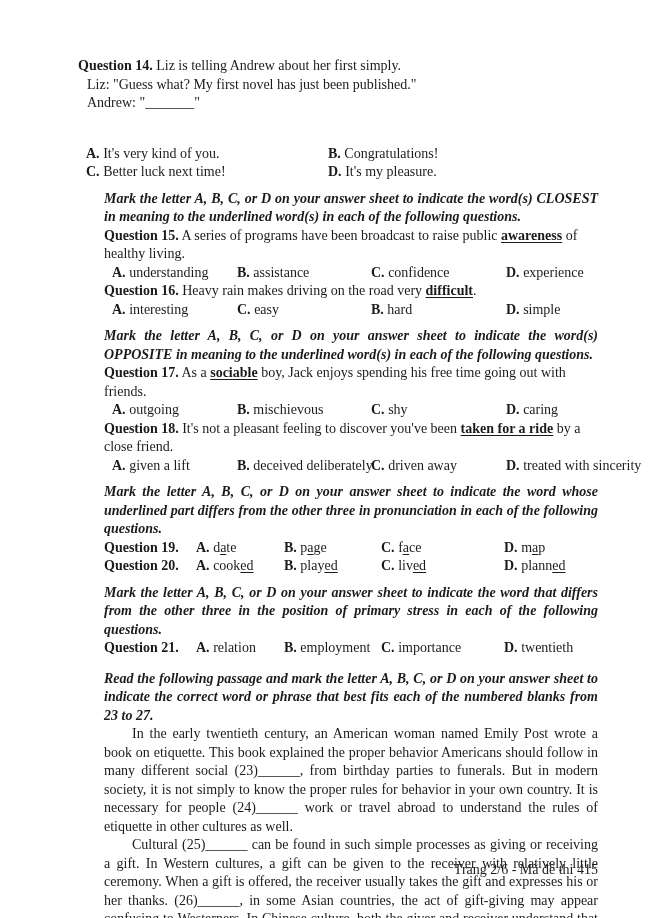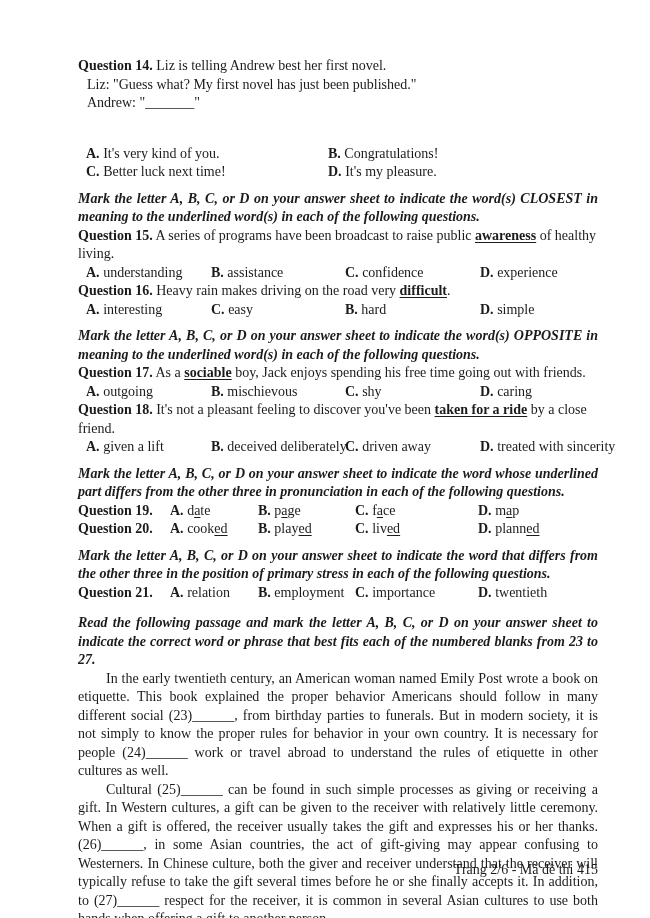--- a/index.html
+++ b/index.html
@@ -15,21 +15,21 @@
     padding: 57px 52px 0 78px;
     overflow: hidden;
   }
   .line { text-align: left; }
   .qlabel { font-weight: bold; }
   .instr {
     font-weight: bold;
     font-style: italic;
     text-align: justify;
   }
-  .section { margin-top: 8px; }
+  .section { margin-top: 8px; margin-left: 26px; }
   .section-cloze { margin-top: 12px; }
   .indent1 { margin-left: 9px; }
   .opt2 {
     margin-left: 8px;
     display: grid;
     grid-template-columns: 242px auto;
     margin-top: 32px;
   }
   .opt4 {
     margin-left: 8px;
@@ -64,21 +64,21 @@
     top: 861px;
     right: 52px;
     text-align: right;
   }
 </style>
 </head>
 <body>
 
 <div class="qblock">
   <p class="line"><b class="qlabel">Question 14.</b>
-    <span>Liz is telling Andrew best her first novel.</span></p>
+    <span>Liz is telling Andrew about her first simply.</span></p>
   <p class="line indent1">Liz: "Guess what? My first novel has just been published."</p>
   <p class="line indent1">Andrew: "_______"</p>
   <div class="opt2">
     <span class="opt"><b>A.</b>
       <span>It's very kind of you.</span></span>
     <span class="opt"><b>B.</b>
       <span>Congratulations!</span></span>
     <span class="opt"><b>C.</b>
       <span>Better luck next time!</span></span>
     <span class="opt"><b>D.</b>

